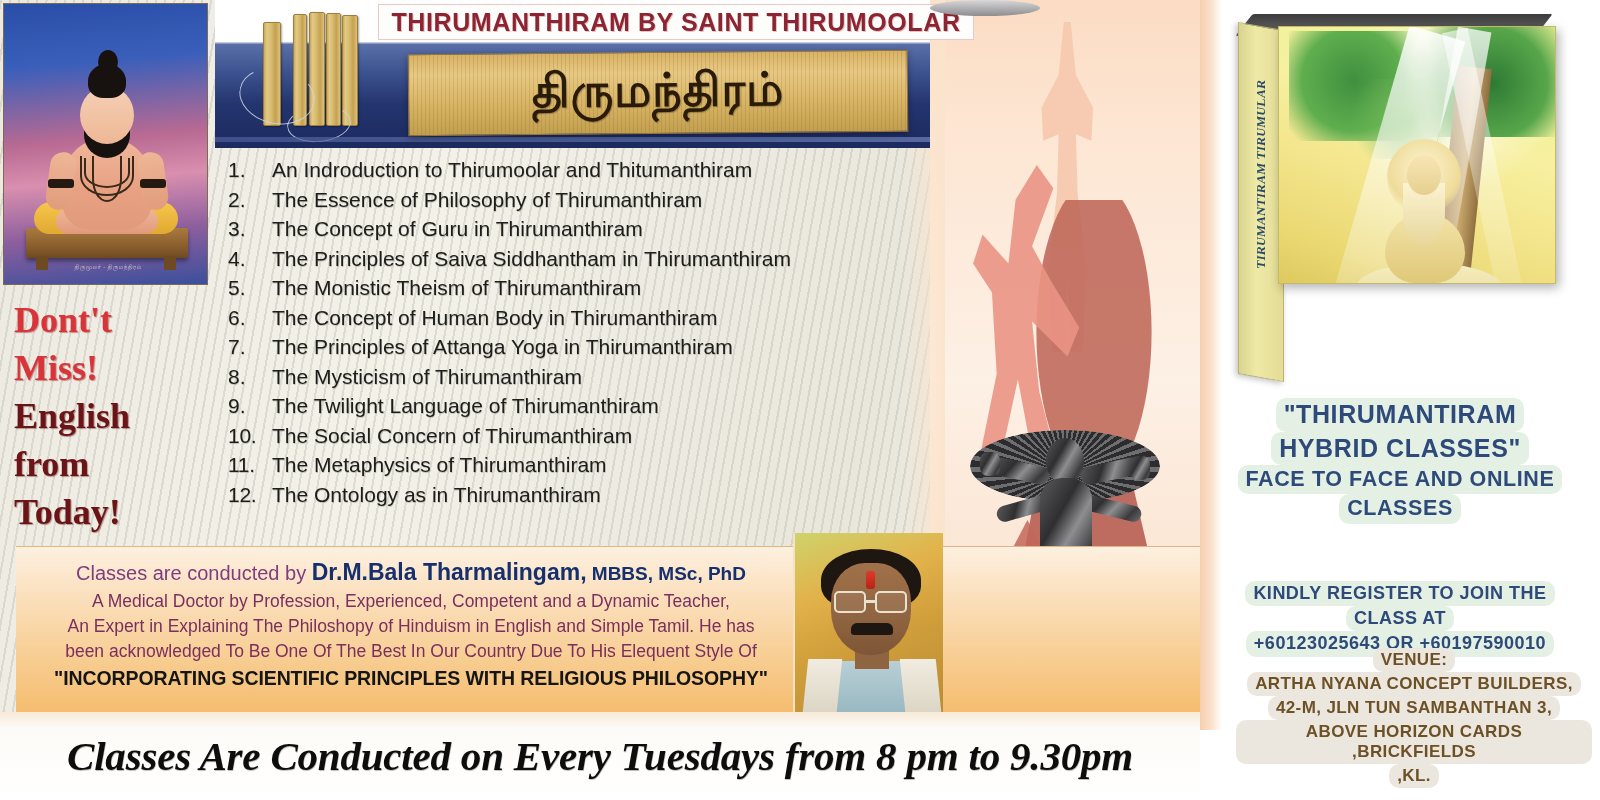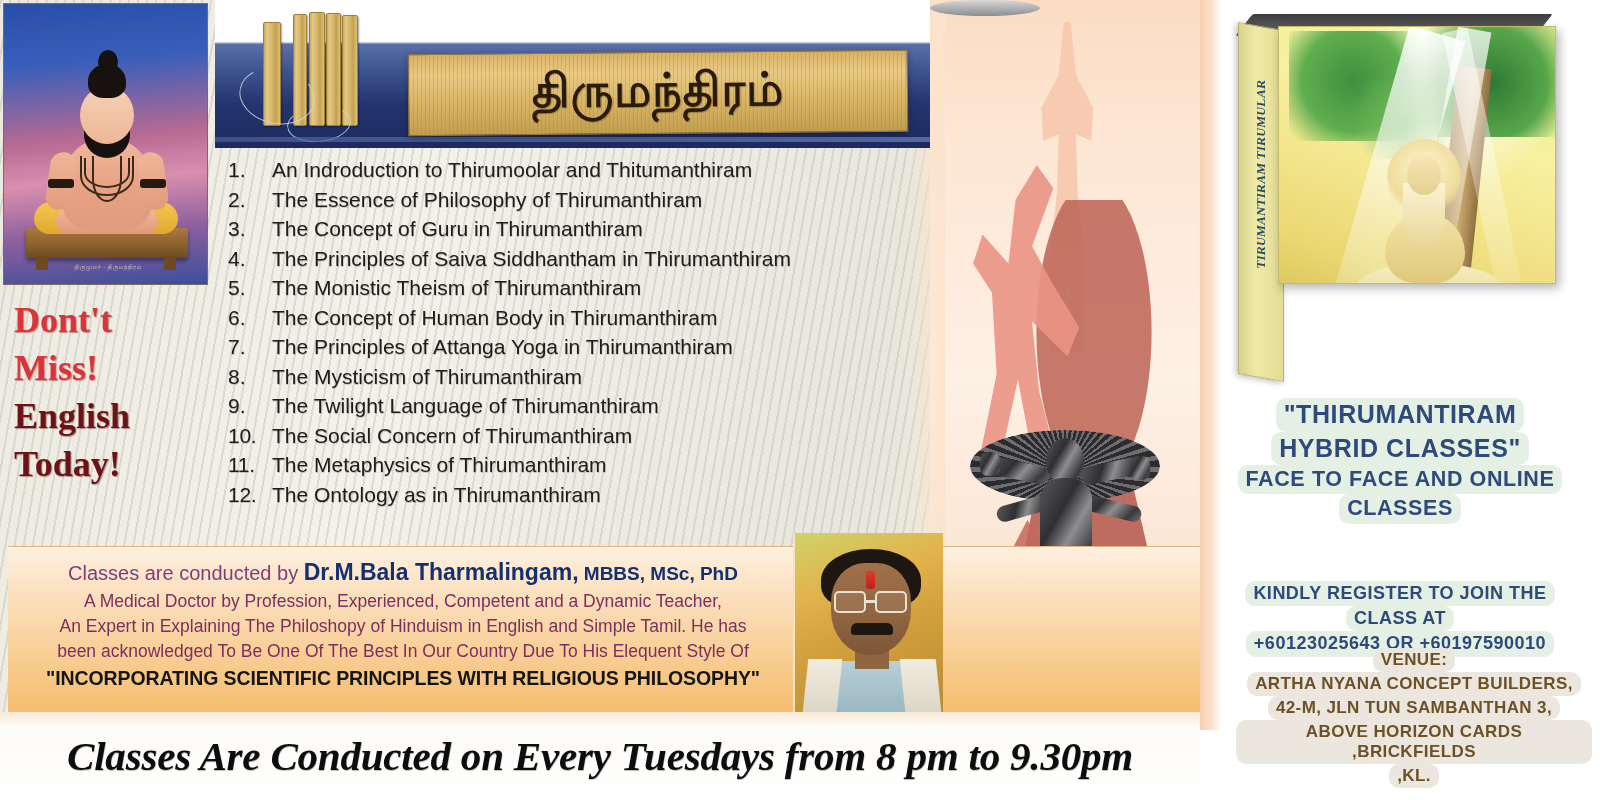--- a/index.html
+++ b/index.html
@@ -228,21 +228,21 @@
   #nat-leg-raised { left: 66px; top: 592px; width: 78px; height: 24px; border-radius: 12px; transform: rotate(28deg); }
   #nat-foot-raised { left: 54px; top: 620px; width: 30px; height: 18px; border-radius: 8px; transform: rotate(40deg); }
   #nat-apasmara { left: 98px; top: 700px; width: 80px; height: 20px; border-radius: 10px; }
   #nat-base {
     left: 86px; top: 714px; width: 110px; height: 16px; border-radius: 50%;
     background: linear-gradient(180deg,#d7d7d9,#8d8d90);
   }
 
   
   #instructor-panel {
-    position: absolute; left: 8px; top: 546px; width: 1200px; height: 204px;
+    position: absolute; left: 16px; top: 546px; width: 1200px; height: 204px;
     background: linear-gradient(180deg, #fdf0e0 0%, #fbe1c0 22%, #f8cf96 52%, #f5bf73 78%, #eeae55 100%);
     border-top: 1px solid #e3b583;
   }
   #instr-lines { position: absolute; left: 0; top: 10px; width: 790px; text-align: center; }
   #instr-line1 { font-size: 20px; line-height: 30px; white-space: nowrap; }
   #instr-l1a { color: #7d3d7e; font-weight: normal; }
   #instr-l1b { color: #16306e; font-weight: bold; font-size: 23px; }
   #instr-l1c { color: #16306e; font-weight: bold; font-size: 19px; }
   .instr-sub {
     color: #7a2f5f; font-size: 17.5px; line-height: 25px; white-space: nowrap;
@@ -443,20 +443,23 @@
         <div class="pl-leaf" style="left:40px; top:4px; width:14px; height:112px;"></div>
         <div class="pl-leaf" style="left:56px; top:2px; width:16px; height:114px;"></div>
         <div class="pl-leaf" style="left:73px; top:3px; width:15px; height:113px;"></div>
         <div class="pl-leaf" style="left:89px; top:5px; width:16px; height:111px;"></div>
         <div class="pl-string" style="left:-14px; top:58px; width:76px; height:56px; transform: rotate(12deg);"></div>
         <div class="pl-string" style="left:34px; top:96px; width:64px; height:36px; transform: rotate(-6deg);"></div>
       </div>
       <div class="wave"></div>
     </div>
 
+    <div id="title-box">
+      <span id="title-text">THIRUMANTHIRAM  BY SAINT  THIRUMOOLAR</span>
+    </div>
 
     <div id="tamil-banner">
       <span id="tamil-text">திருமந்திரம்</span>
     </div>
 
     <div id="saint-photo">
       <div class="saint-fig" id="saint-plank"></div>
       <div class="saint-fig" id="saint-plank-leg-l"></div>
       <div class="saint-fig" id="saint-plank-leg-r"></div>
       <div class="saint-fig" id="saint-dhoti-l"></div>
@@ -474,20 +477,21 @@
       <div class="saint-fig" id="saint-head"></div>
       <div class="saint-fig" id="saint-hair"></div>
       <div class="saint-fig" id="saint-topknot"></div>
       <div id="saint-caption">திருமூலர் - திருமந்திரம்</div>
     </div>
 
     <div id="dont-miss">
       <div id="dm-l1">Dont't</div>
       <div id="dm-l2">Miss!</div>
       <div id="dm-l3">English</div>
+      <div id="dm-l4">from</div>
       <div id="dm-l5">Today!</div>
     </div>
 
     <div id="topic-list">
       <div class="topic-row">
         <span class="topic-num">1.</span>
         <span class="topic-label">An Indroduction  to Thirumoolar  and Thitumanthiram</span>
       </div>
       <div class="topic-row">
         <span class="topic-num">2.</span>

